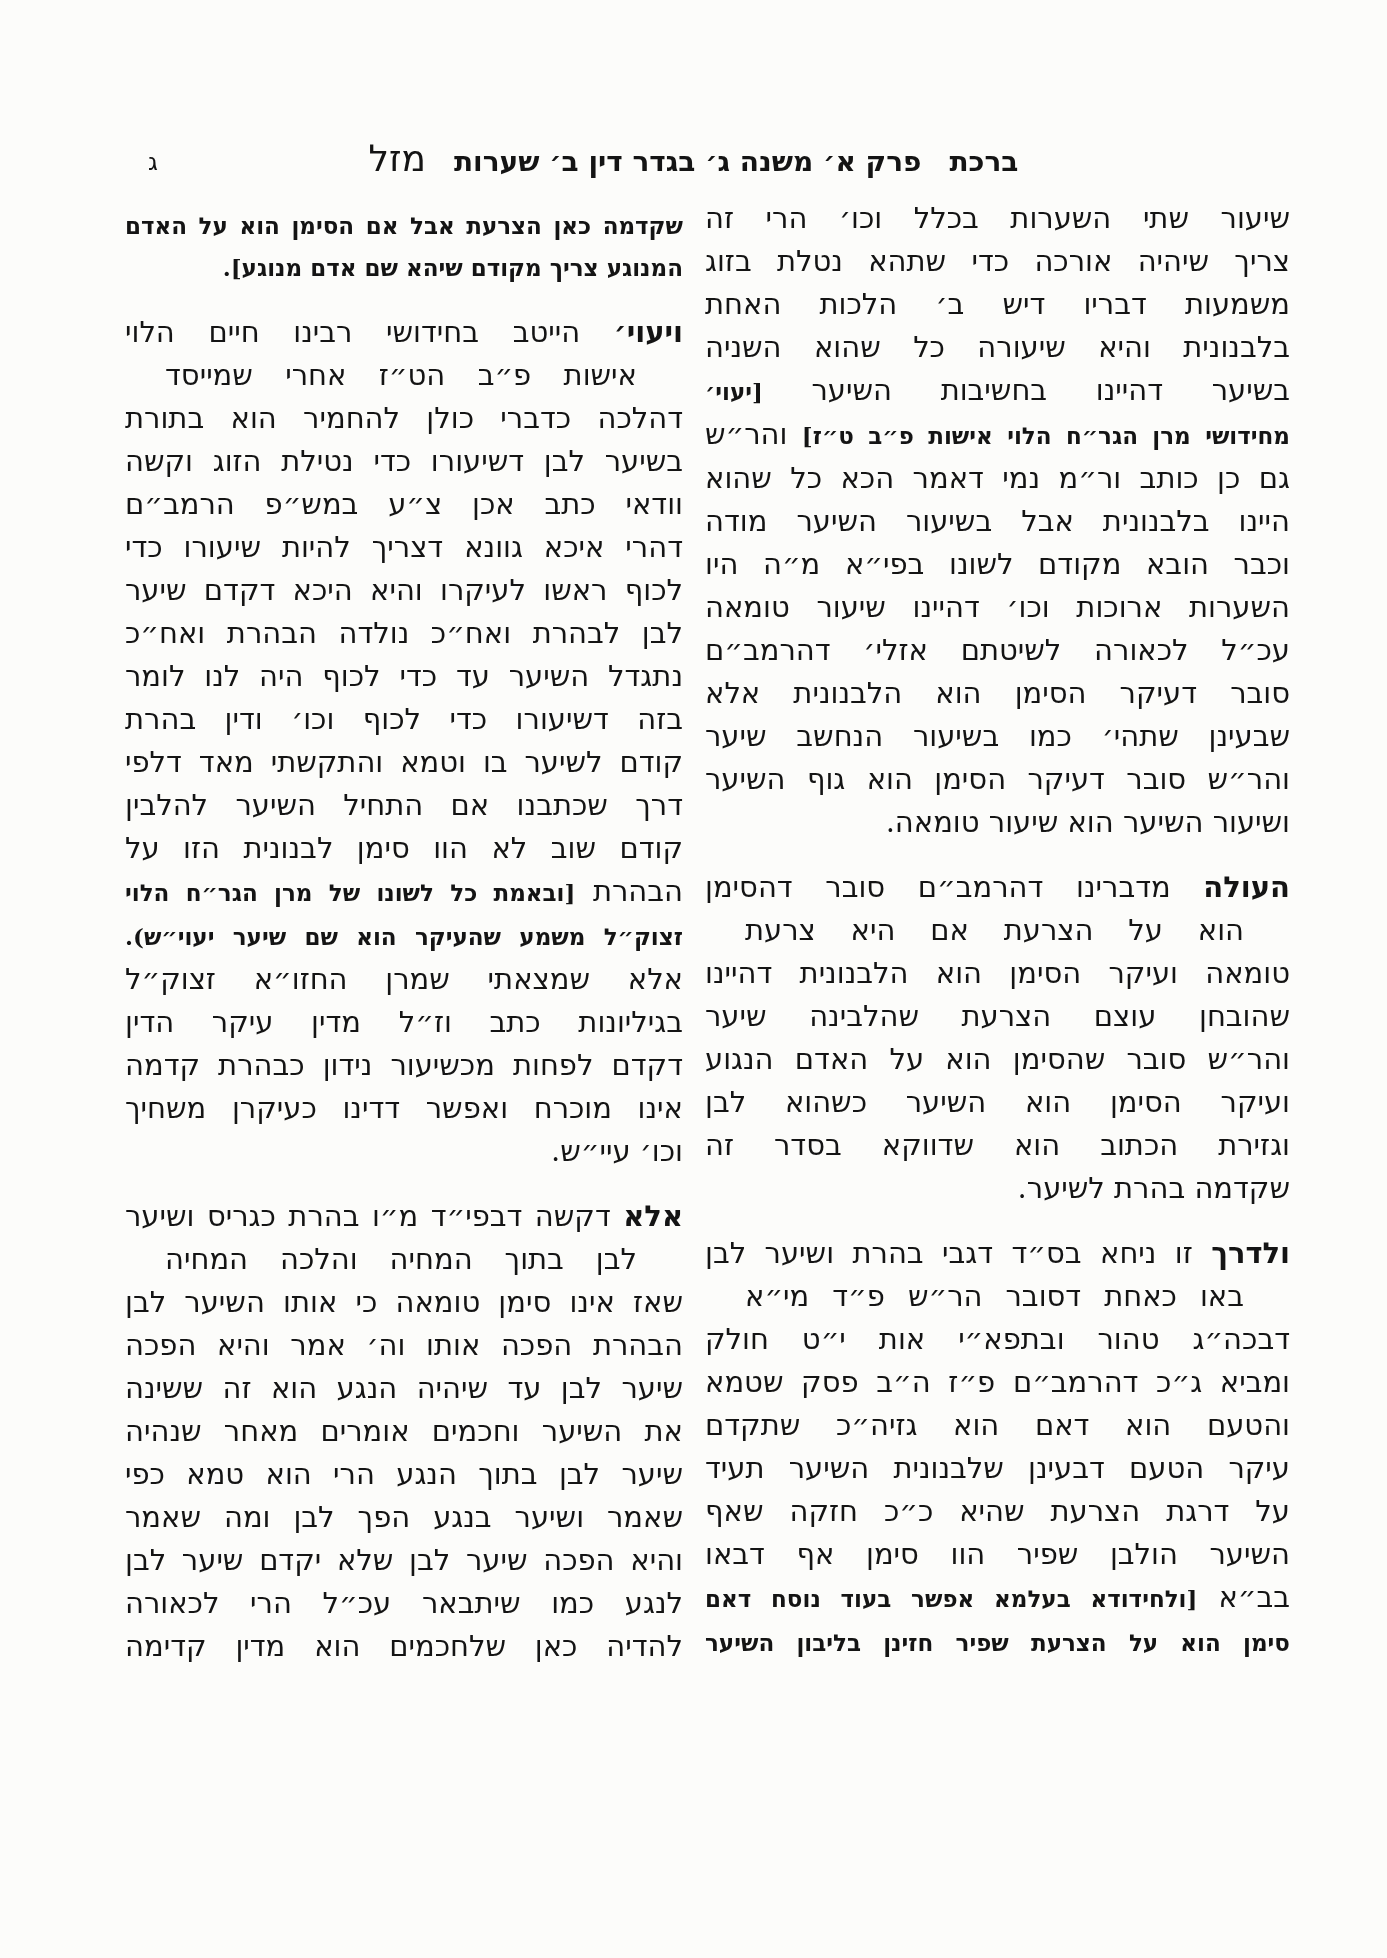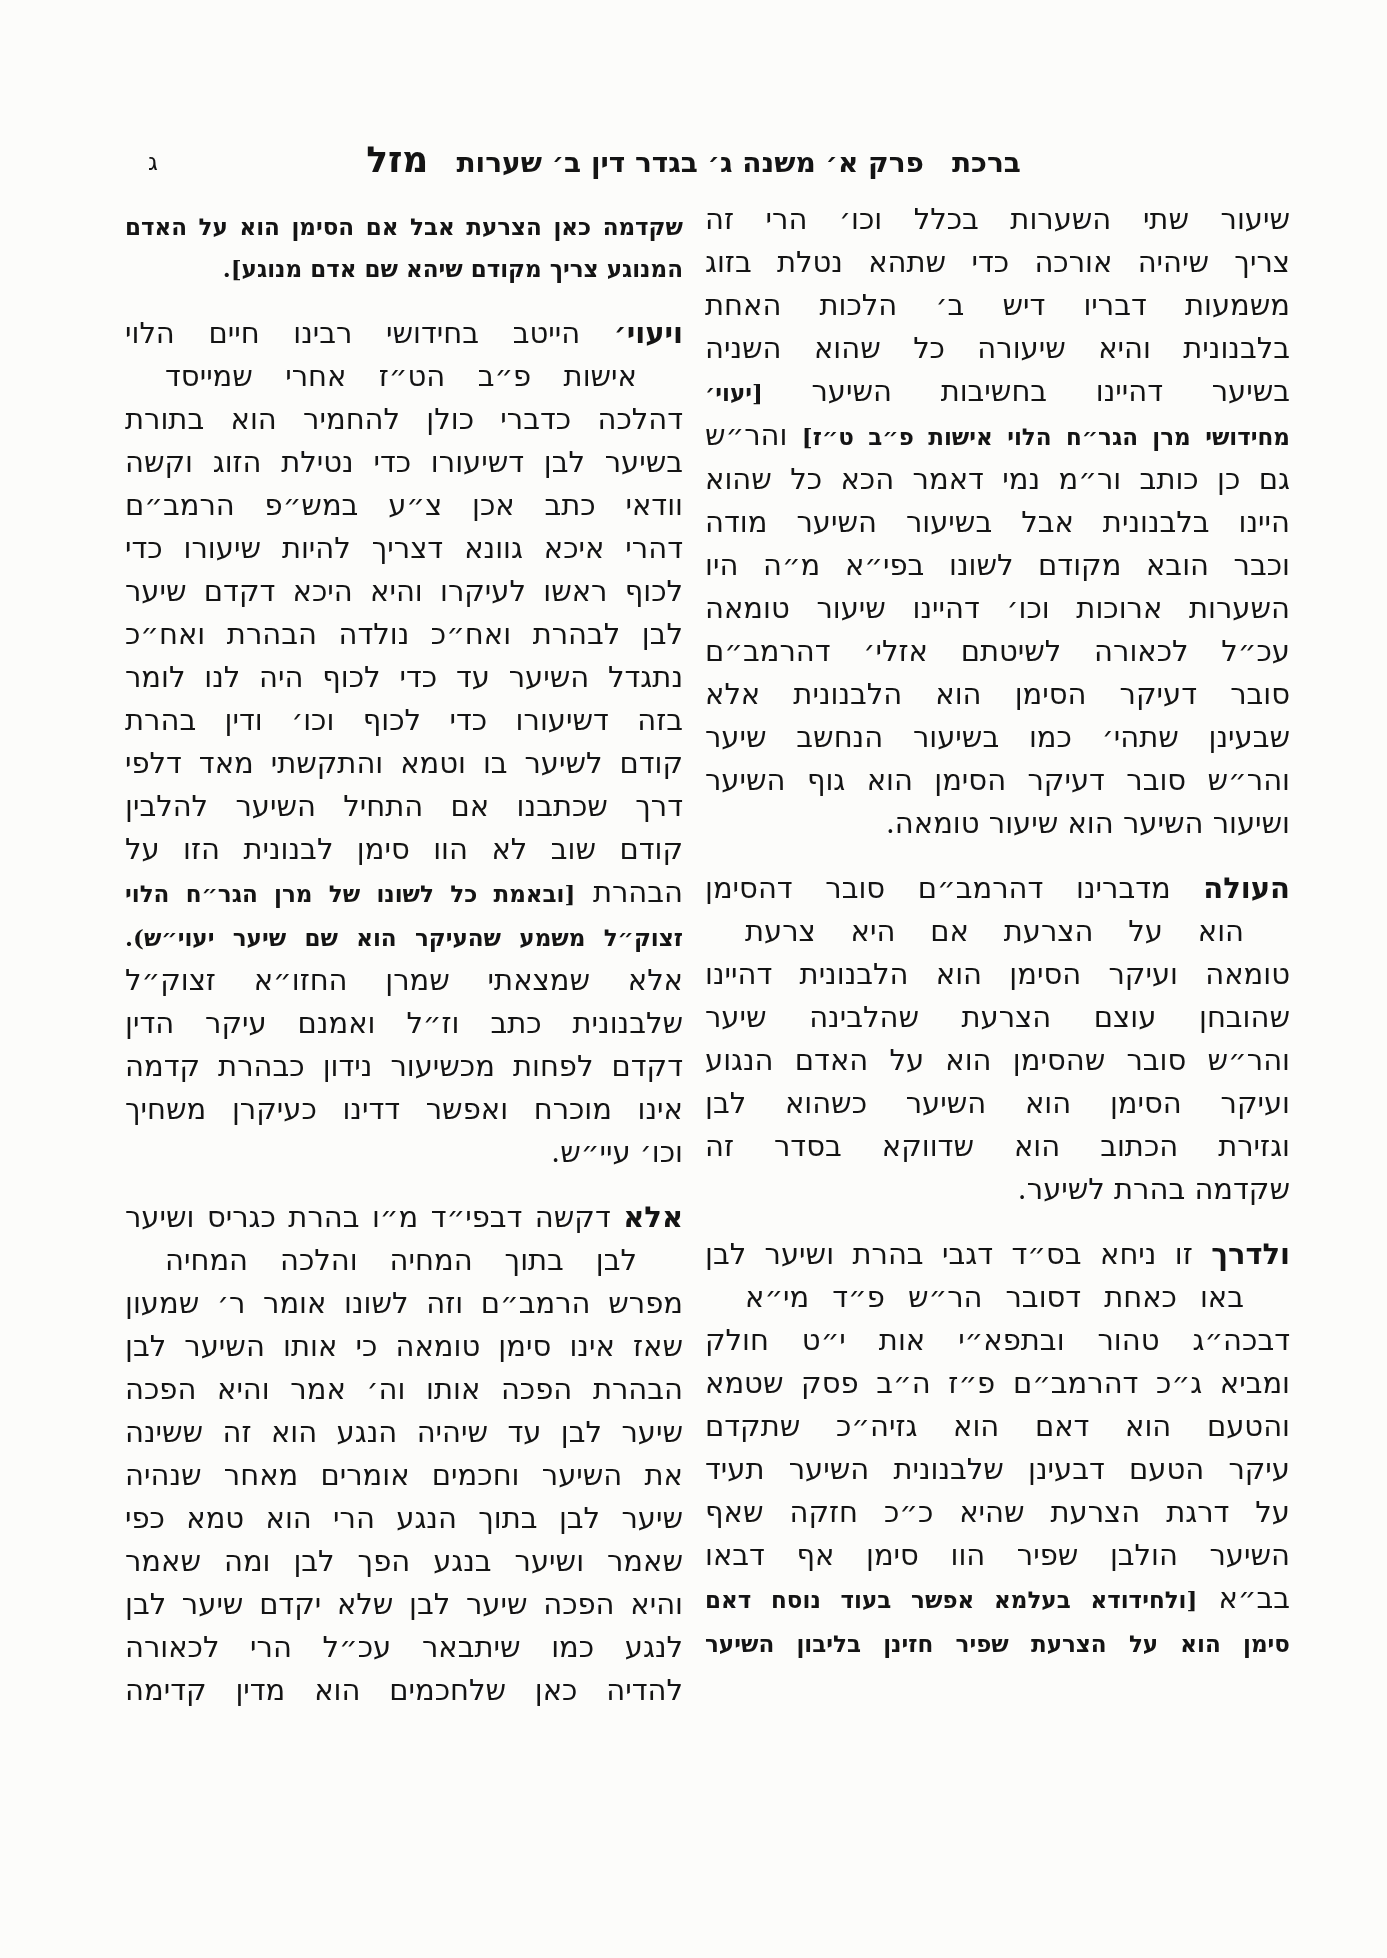--- a/index.html
+++ b/index.html
@@ -9,21 +9,21 @@
     font-family:"DejaVu Serif","DejaVu Sans",serif;box-sizing:border-box;
   }
   .pagenum{
     position:absolute;top:150px;left:148px;font-size:24px;line-height:1;
   }
   .header{
     padding-top:138px;text-align:center;white-space:nowrap;
   }
   .t1{font-size:28px;font-weight:700;}
   .t2{font-size:28px;font-weight:700;margin-right:28px;margin-left:28px;}
-  .t3{font-size:36px;font-weight:700;}
+  .t3{font-size:36px;font-weight:400;}
   .columns{
     display:flex;gap:22px;padding:18px 97px 0 125px;align-items:flex-start;
   }
   .col{min-width:0;}
   .col-right{flex:0 0 585px;}
   .col-left{flex:0 0 558px;padding-top:8px;}
   .para{margin:0 0 22px 0;}
   .para:last-child{margin-bottom:0;}
   .line{
     font-size:29px;line-height:43px;
@@ -101,29 +101,28 @@
           <div class="line"><span class="seg reg">לכוף ראשו לעיקרו והיא היכא דקדם שיער</span></div>
           <div class="line"><span class="seg reg">לבן לבהרת ואח״כ נולדה הבהרת ואח״כ</span></div>
           <div class="line"><span class="seg reg">נתגדל השיער עד כדי לכוף היה לנו לומר</span></div>
           <div class="line"><span class="seg reg">בזה דשיעורו כדי לכוף וכו׳ ודין בהרת</span></div>
           <div class="line"><span class="seg reg">קודם לשיער בו וטמא והתקשתי מאד דלפי</span></div>
           <div class="line"><span class="seg reg">דרך שכתבנו אם התחיל השיער להלבין</span></div>
           <div class="line"><span class="seg reg">קודם שוב לא הוו סימן לבנונית הזו על</span></div>
           <div class="line"><span class="seg reg">הבהרת </span><span class="seg small">[ובאמת כל לשונו של מרן הגר״ח הלוי</span></div>
           <div class="line"><span class="seg small">זצוק״ל משמע שהעיקר הוא שם שיער יעוי״ש).</span></div>
           <div class="line"><span class="seg reg">אלא שמצאתי שמרן החזו״א זצוק״ל</span></div>
-          <div class="line"><span class="seg reg">שלבנונית כתב וז״ל ואמנם עיקר הדין</span></div>
+          <div class="line"><span class="seg reg">בגיליונות כתב וז״ל מדין עיקר הדין</span></div>
           <div class="line"><span class="seg reg">דקדם לפחות מכשיעור נידון כבהרת קדמה</span></div>
           <div class="line"><span class="seg reg">אינו מוכרח ואפשר דדינו כעיקרן משחיך</span></div>
           <div class="line endline"><span class="seg reg">וכו׳ עיי״ש.</span></div>
         </div>
         <div class="para">
           <div class="line"><span class="seg bold">אלא</span><span class="seg reg"> דקשה דבפי״ד מ״ו בהרת כגריס ושיער</span></div>
           <div class="line ind"><span class="seg reg">לבן בתוך המחיה והלכה המחיה</span></div>
-          <div class="line"><span class="seg reg">מפרש הרמב״ם וזה לשונו אומר ר׳ שמעון</span></div>
           <div class="line"><span class="seg reg">שאז אינו סימן טומאה כי אותו השיער לבן</span></div>
           <div class="line"><span class="seg reg">הבהרת הפכה אותו וה׳ אמר והיא הפכה</span></div>
           <div class="line"><span class="seg reg">שיער לבן עד שיהיה הנגע הוא זה ששינה</span></div>
           <div class="line"><span class="seg reg">את השיער וחכמים אומרים מאחר שנהיה</span></div>
           <div class="line"><span class="seg reg">שיער לבן בתוך הנגע הרי הוא טמא כפי</span></div>
           <div class="line"><span class="seg reg">שאמר ושיער בנגע הפך לבן ומה שאמר</span></div>
           <div class="line"><span class="seg reg">והיא הפכה שיער לבן שלא יקדם שיער לבן</span></div>
           <div class="line"><span class="seg reg">לנגע כמו שיתבאר עכ״ל הרי לכאורה</span></div>
           <div class="line"><span class="seg reg">להדיה כאן שלחכמים הוא מדין קדימה</span></div>
         </div>

